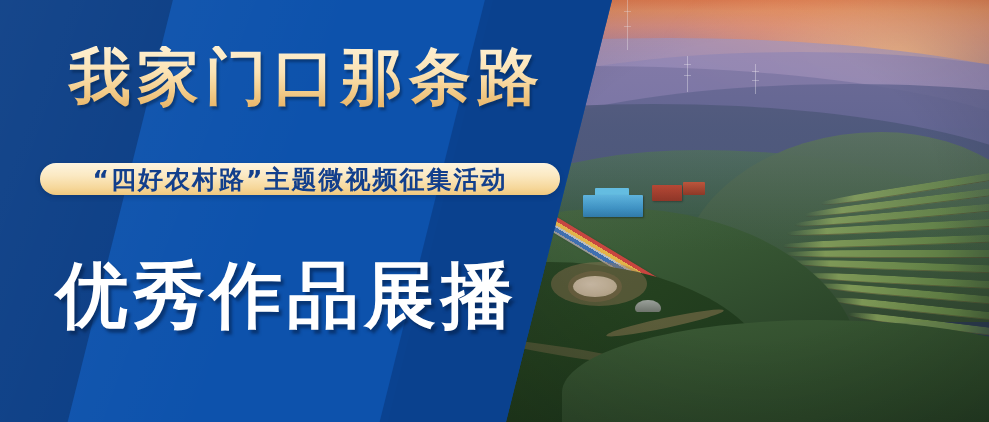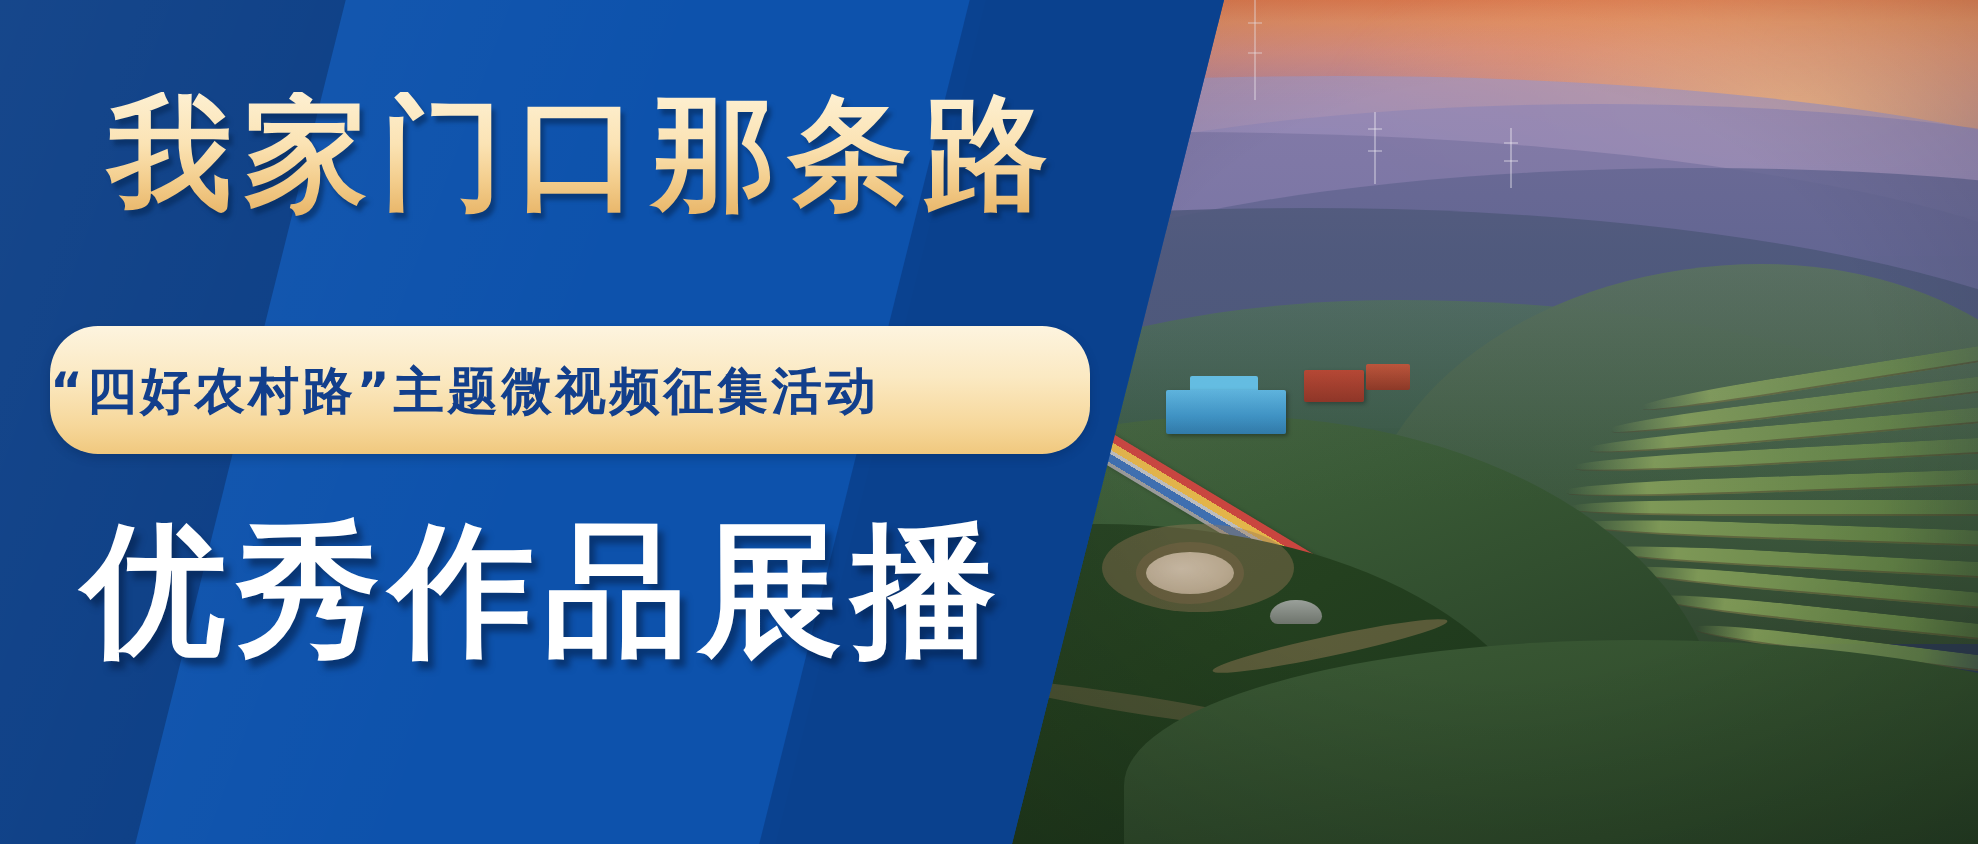--- a/index.html
+++ b/index.html
@@ -263,21 +263,21 @@
   }
   .panel-sheen {
     position: absolute; inset: 0;
     background: linear-gradient(110deg, rgba(255,255,255,.05) 0%, rgba(255,255,255,0) 45%);
     pointer-events: none;
   }
 
   
   .content {
     position: absolute;
-    left: 0; top: 0;
+    left: 15px; top: 0;
     width: 640px; height: 422px;
   }
 
   .main-title {
     position: absolute;
     left: 32px;
     top: 46px;
     width: 520px;
     text-align: center;
     font-family: "DejaVu Serif", "Liberation Serif", serif;
@@ -292,27 +292,27 @@
     -webkit-text-fill-color: transparent;
     filter: drop-shadow(2px 3px 1px rgba(4,38,84,.55));
     white-space: nowrap;
   }
 
   .pill {
     position: absolute;
     left: 25px;
     top: 163px;
     width: 520px;
-    height: 64px;
+    height: 32px;
     border-radius: 24px;
     background: linear-gradient(180deg, #fdf4df 0%, #fbe9c2 40%, #f6d79a 78%, #f0c87e 100%);
     box-shadow: 0 2px 5px rgba(3,33,76,.30);
     display: flex;
     align-items: center;
-    justify-content: flex-start;
+    justify-content: center;
   }
   .pill-text {
     font-family: "DejaVu Sans", "Liberation Sans", sans-serif;
     font-weight: bold;
     font-size: 25px;
     letter-spacing: 2px;
     color: #123f8c;
     white-space: nowrap;
   }
 

